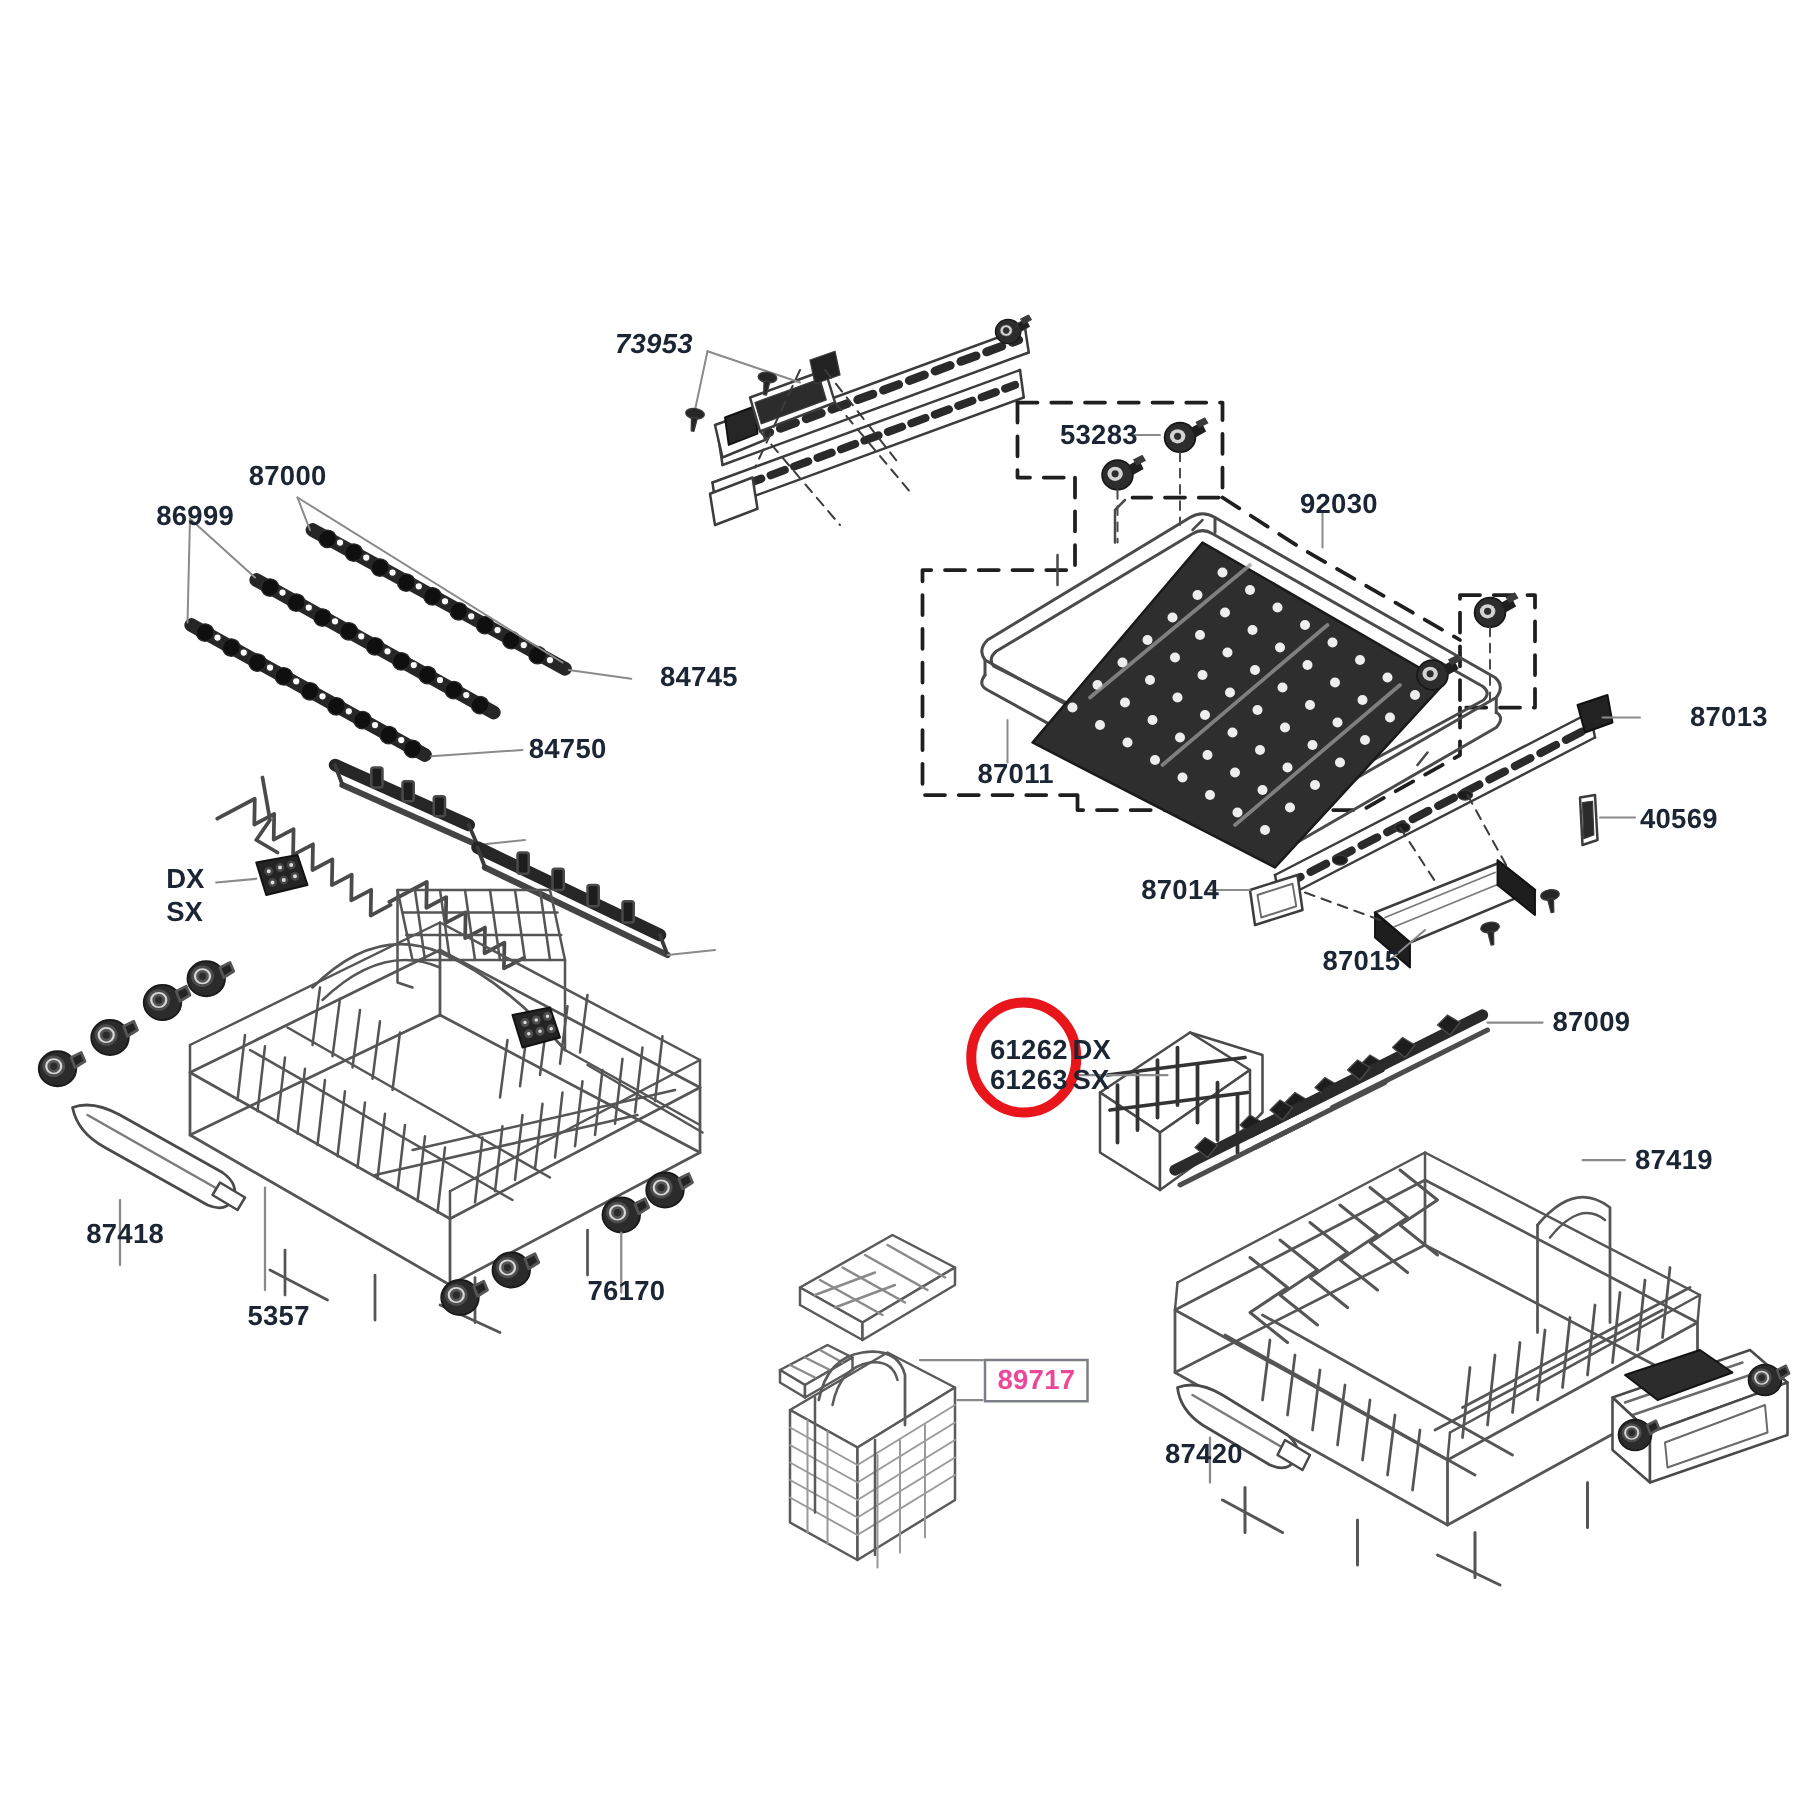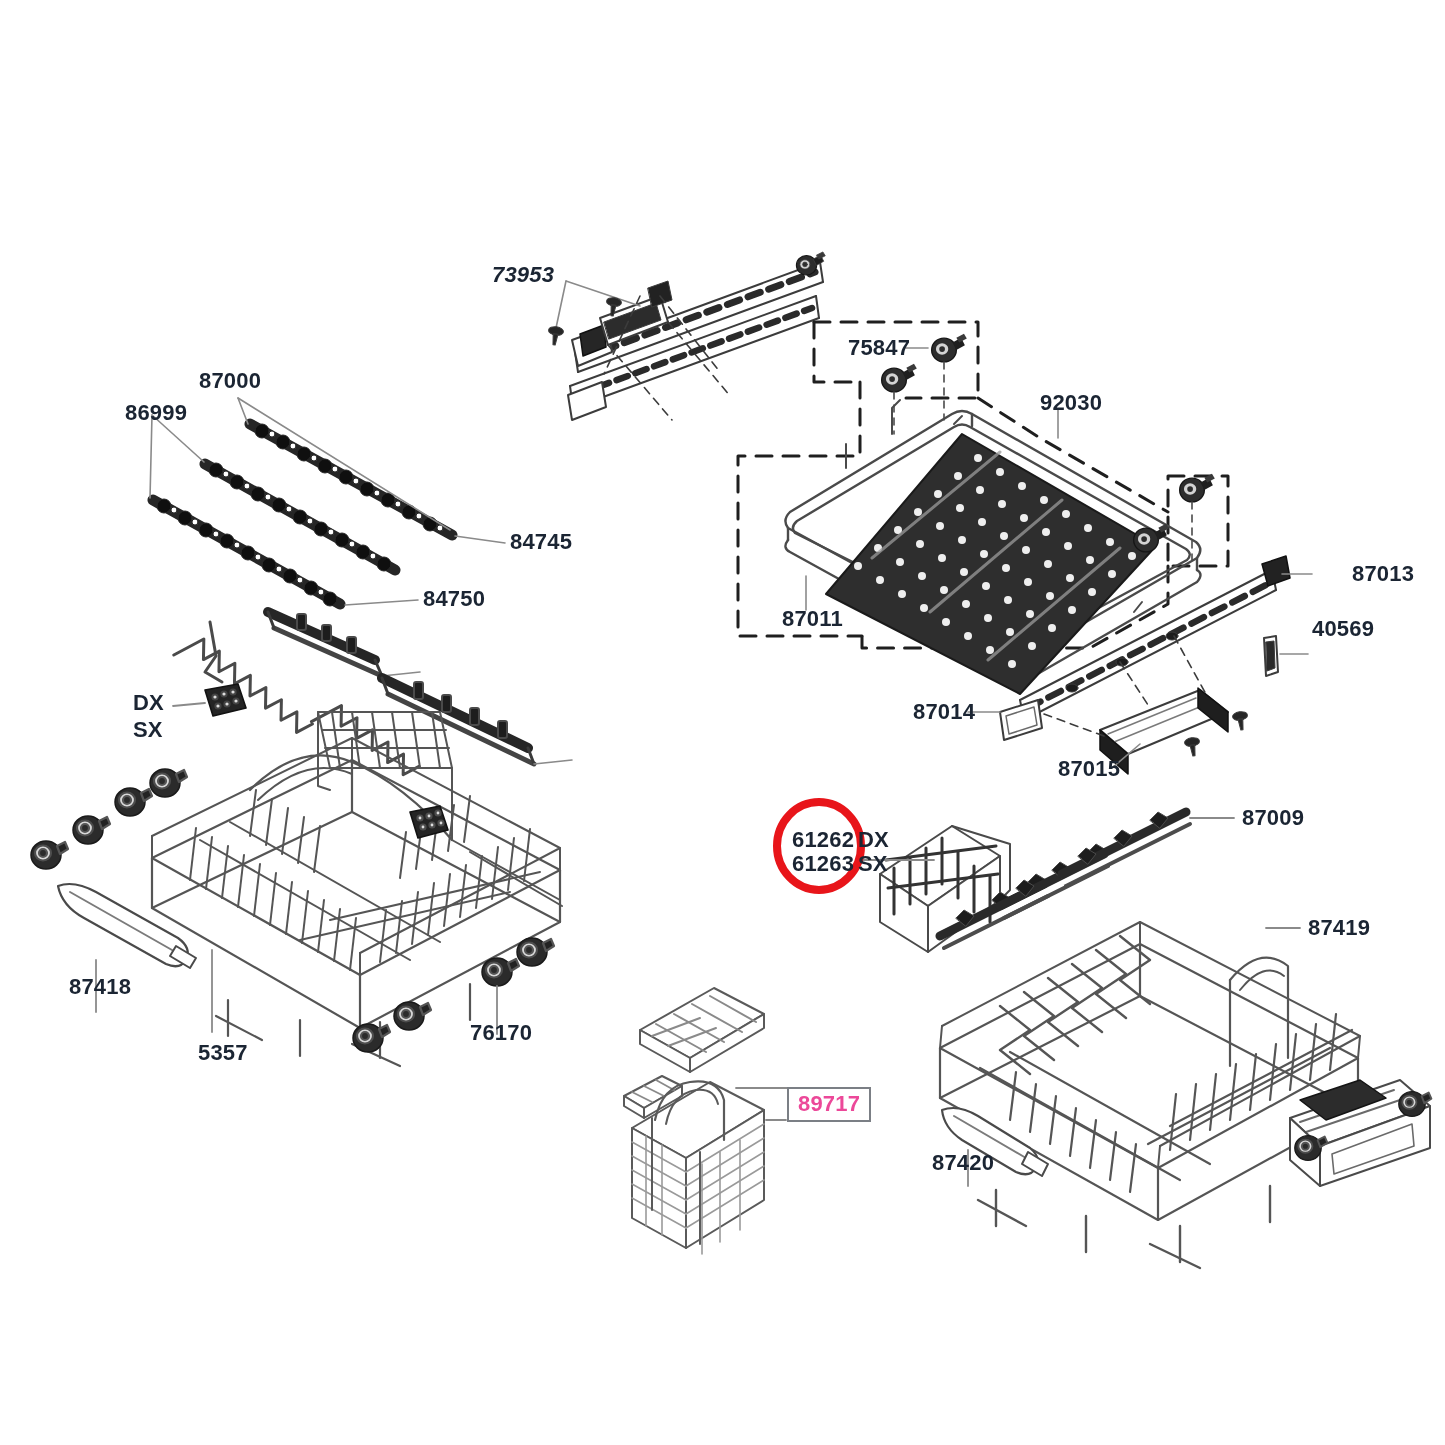--- a/index.html
+++ b/index.html
@@ -674,29 +674,29 @@
       </g>
 
     </g>
 
     <ellipse cx="819" cy="846" rx="42" ry="44" fill="none" stroke="#e8151a" stroke-width="8"></ellipse>
   </svg>
 
   <div class="lbl" style="left:492px;top:264px;font-style:italic;">73953</div>
   <div class="lbl" style="left:199px;top:370px;">87000</div>
   <div class="lbl" style="left:125px;top:402px;">86999</div>
-  <div class="lbl" style="left:510px;top:531px;">84745</div>
+  <div class="lbl" style="left:528px;top:531px;">84745</div>
   <div class="lbl" style="left:423px;top:588px;">84750</div>
 
-  <div class="lbl" style="left:848px;top:337px;">75847</div>
+  <div class="lbl" style="left:848px;top:337px;">53283</div>
   <div class="lbl" style="left:1040px;top:392px;text-align:center;">92030</div>
   <div class="lbl" style="left:782px;top:608px;text-align:right;">87011</div>
 
   <div class="lbl" style="left:1320px;top:563px;margin-left:32px;">87013</div>
-  <div class="lbl" style="left:1312px;top:618px;">40569</div>
+  <div class="lbl" style="left:1312px;top:644px;">40569</div>
   <div class="lbl" style="left:913px;top:701px;">87014</div>
   <div class="lbl" style="left:1058px;top:758px;">87015</div>
 
   <div class="lbl" style="left:1242px;top:807px;text-align:right;">87009</div>
   <div class="lbl" style="left:1308px;top:917px;">87419</div>
   <div class="lbl" style="left:932px;top:1152px;">87420</div>
 
   <div class="lbl" style="left:69px;top:976px;">87418</div>
   <div class="lbl" style="left:198px;top:1042px;">5357</div>
   <div class="lbl" style="left:470px;top:1022px;">76170</div>

